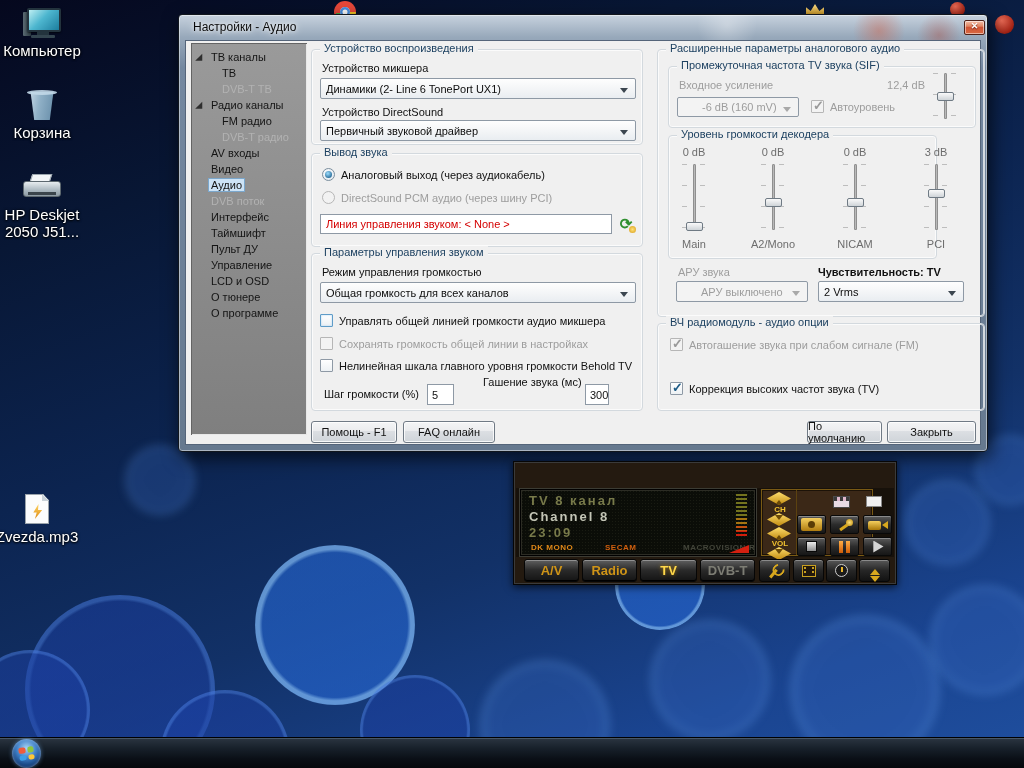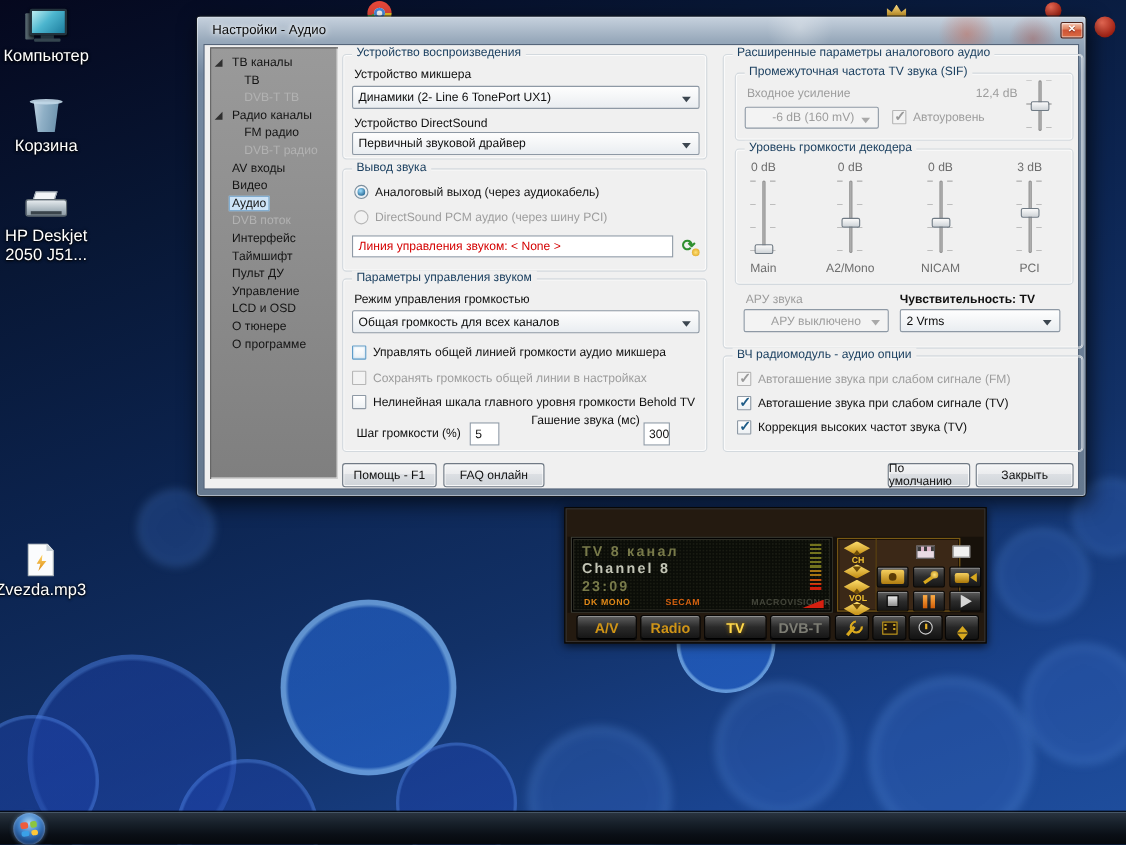--- a/index.html
+++ b/index.html
@@ -378,21 +378,21 @@
           </div>
         <div class="lab off" style="left:200px;top:12px;width:56px;text-align:right;">12,4 dB</div>
         <div class="vslide" style="left:262px;top:6px;width:27px;height:46px;">
           <span class="ticks l"></span>
             <span class="groove"></span>
             <span class="ticks r"></span>
           <span class="thumb" style="top:42%;"></span>
         </div>
       </div>
 
-      <div class="group" style="left:10px;top:85px;width:308px;height:124px;">
+      <div class="group" style="left:10px;top:85px;width:269px;height:124px;">
         <span class="gtitle">Уровень громкости декодера</span>
         <div class="dec-val" style="left:0px;top:10px;">0 dB</div>
         <div class="dec-val" style="left:79px;top:10px;">0 dB</div>
         <div class="dec-val" style="left:161px;top:10px;">0 dB</div>
         <div class="dec-val" style="left:242px;top:10px;">3 dB</div>
         <div class="vslide" style="left:11px;top:28px;width:27px;height:66px;">
           <span class="ticks l"></span>
             <span class="groove"></span>
             <span class="ticks r"></span>
             <span class="thumb" style="top:88%;"></span>
@@ -430,24 +430,20 @@
           <span>2 Vrms</span>
         </div>
     </div>
 
     <div class="group" style="left:471px;top:282px;width:328px;height:88px;">
       <span class="gtitle">ВЧ радиомодуль - аудио опции</span>
       <div class="cb off checked" style="left:12px;top:14px;">
           <span class="box"></span>
           <span>Автогашение звука при слабом сигнале (FM)</span>
         </div>
-      <div class="cb checked" style="left:12px;top:36px;">
-          <span class="box"></span>
-          <span>Автогашение звука при слабом сигнале (TV)</span>
-        </div>
       <div class="cb checked" style="left:12px;top:58px;">
           <span class="box"></span>
           <span>Коррекция высоких частот звука (TV)</span>
         </div>
     </div>
 
     <div class="btn" style="left:125px;top:380px;width:86px;">Помощь - F1</div>
     <div class="btn" style="left:217px;top:380px;width:92px;">FAQ онлайн</div>
     <div class="btn" style="left:621px;top:380px;width:75px;">По умолчанию</div>
     <div class="btn" style="left:701px;top:380px;width:89px;">Закрыть</div>

